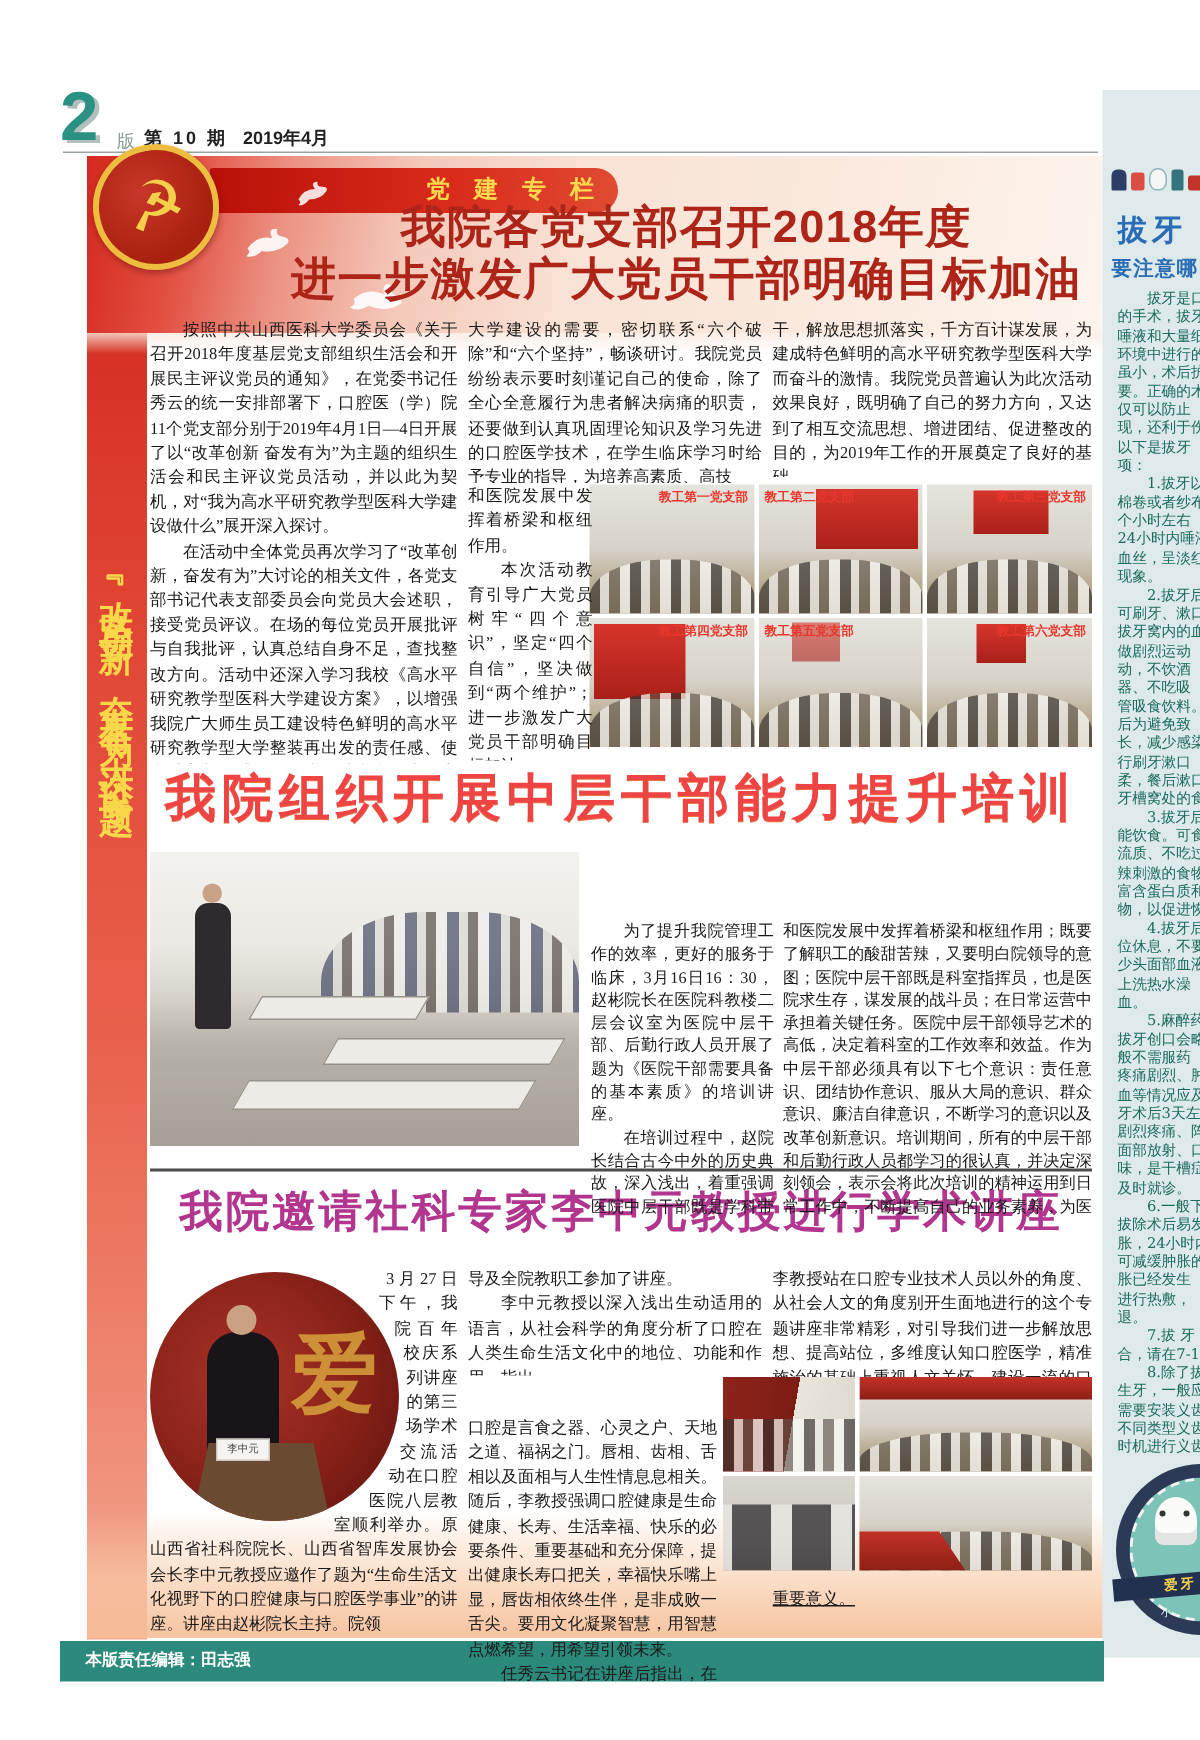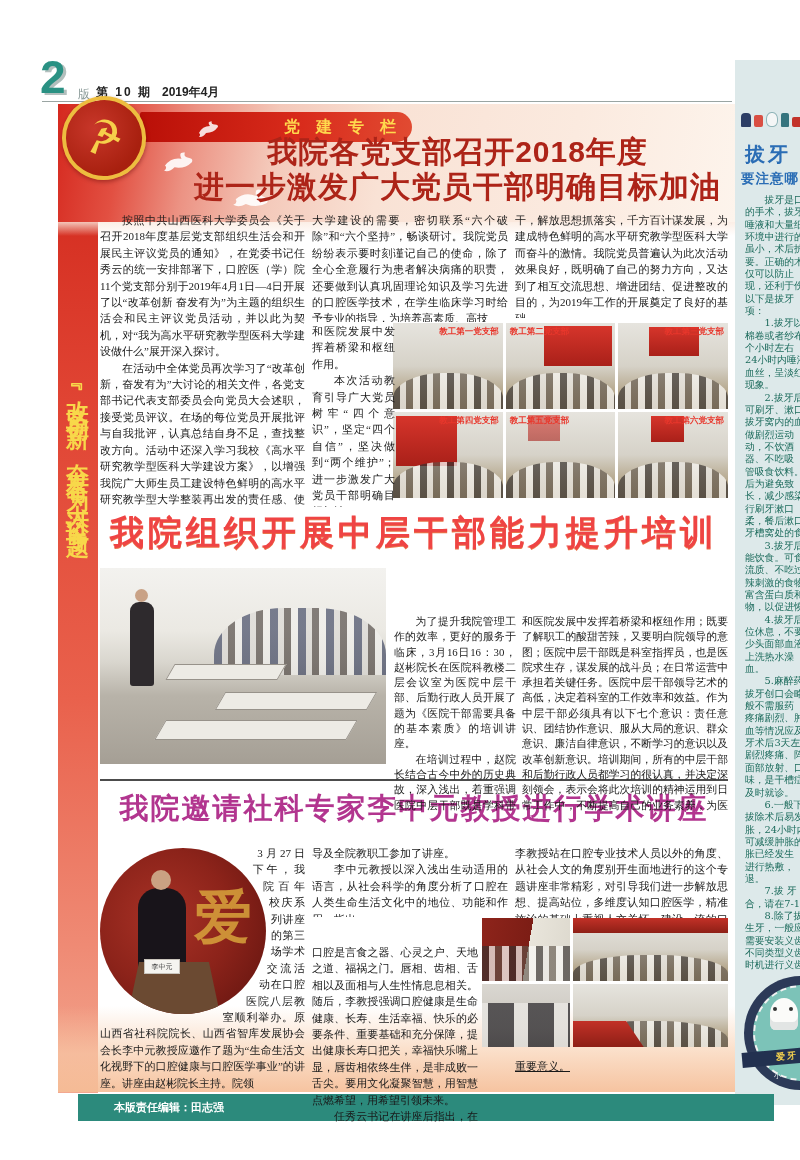--- a/index.html
+++ b/index.html
@@ -113,21 +113,21 @@
   .p3grid .p3:nth-child(3) .people{height:70%;border-radius:0;
        background:repeating-linear-gradient(90deg,rgba(40,38,42,.85) 6px 32px,rgba(235,233,229,.9) 32px 46px);}
   .p3grid .p3:nth-child(4) .flag2{left:0;bottom:0;width:46%;height:42%;transform:skewX(34deg);transform-origin:bottom left;}
 
   .warm{left:58px;top:1006px;width:677px;height:86px;z-index:0;
        background:linear-gradient(180deg,rgba(249,216,188,0) 0%,rgba(248,203,168,.65) 55%,rgba(245,189,150,.9) 100%);}
   .z1{z-index:1;}
 
   
   .footer{left:40px;top:1094px;width:696px;height:27px;background:#2c8a7c;
-       font:bold 11px/27px "Liberation Sans",sans-serif;color:#fff;padding-left:36px;box-sizing:border-box;margin-left:38px;}
+       font:bold 11px/27px "Liberation Sans",sans-serif;color:#fff;padding-left:17px;box-sizing:border-box;}
 
   
   .sidebar{left:735px;top:60px;width:65px;height:1045px;background:#dde9ea;}
   .icons{left:741px;top:112px;width:80px;display:flex;gap:3px;align-items:flex-end;}
   .icons span{display:inline-block;}
   .ic1{width:10px;height:14px;background:#2c3e66;border-radius:4px 4px 1px 1px;}
   .ic2{width:9px;height:12px;background:#d94f43;border-radius:2px;}
   .ic3{width:10px;height:13px;background:#f4f6f6;border:1px solid #8fb4b8;border-radius:45% 45% 40% 40%;}
   .ic4{width:8px;height:14px;background:#35747e;border-radius:2px 2px 1px 1px;}
   .ic5{width:11px;height:10px;background:#c2332a;border-radius:2px;}

